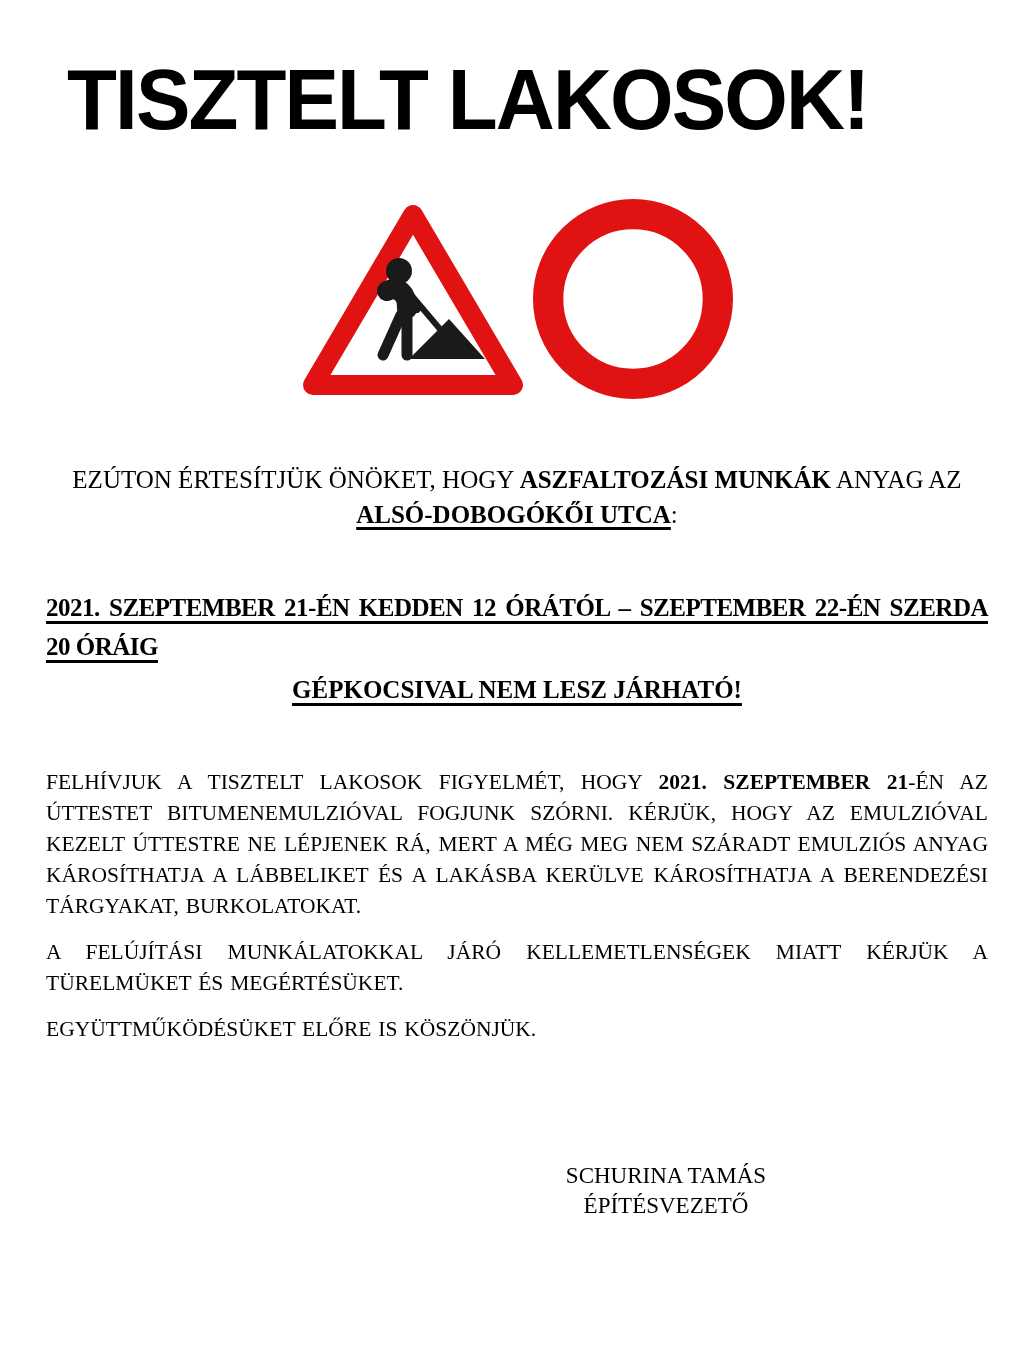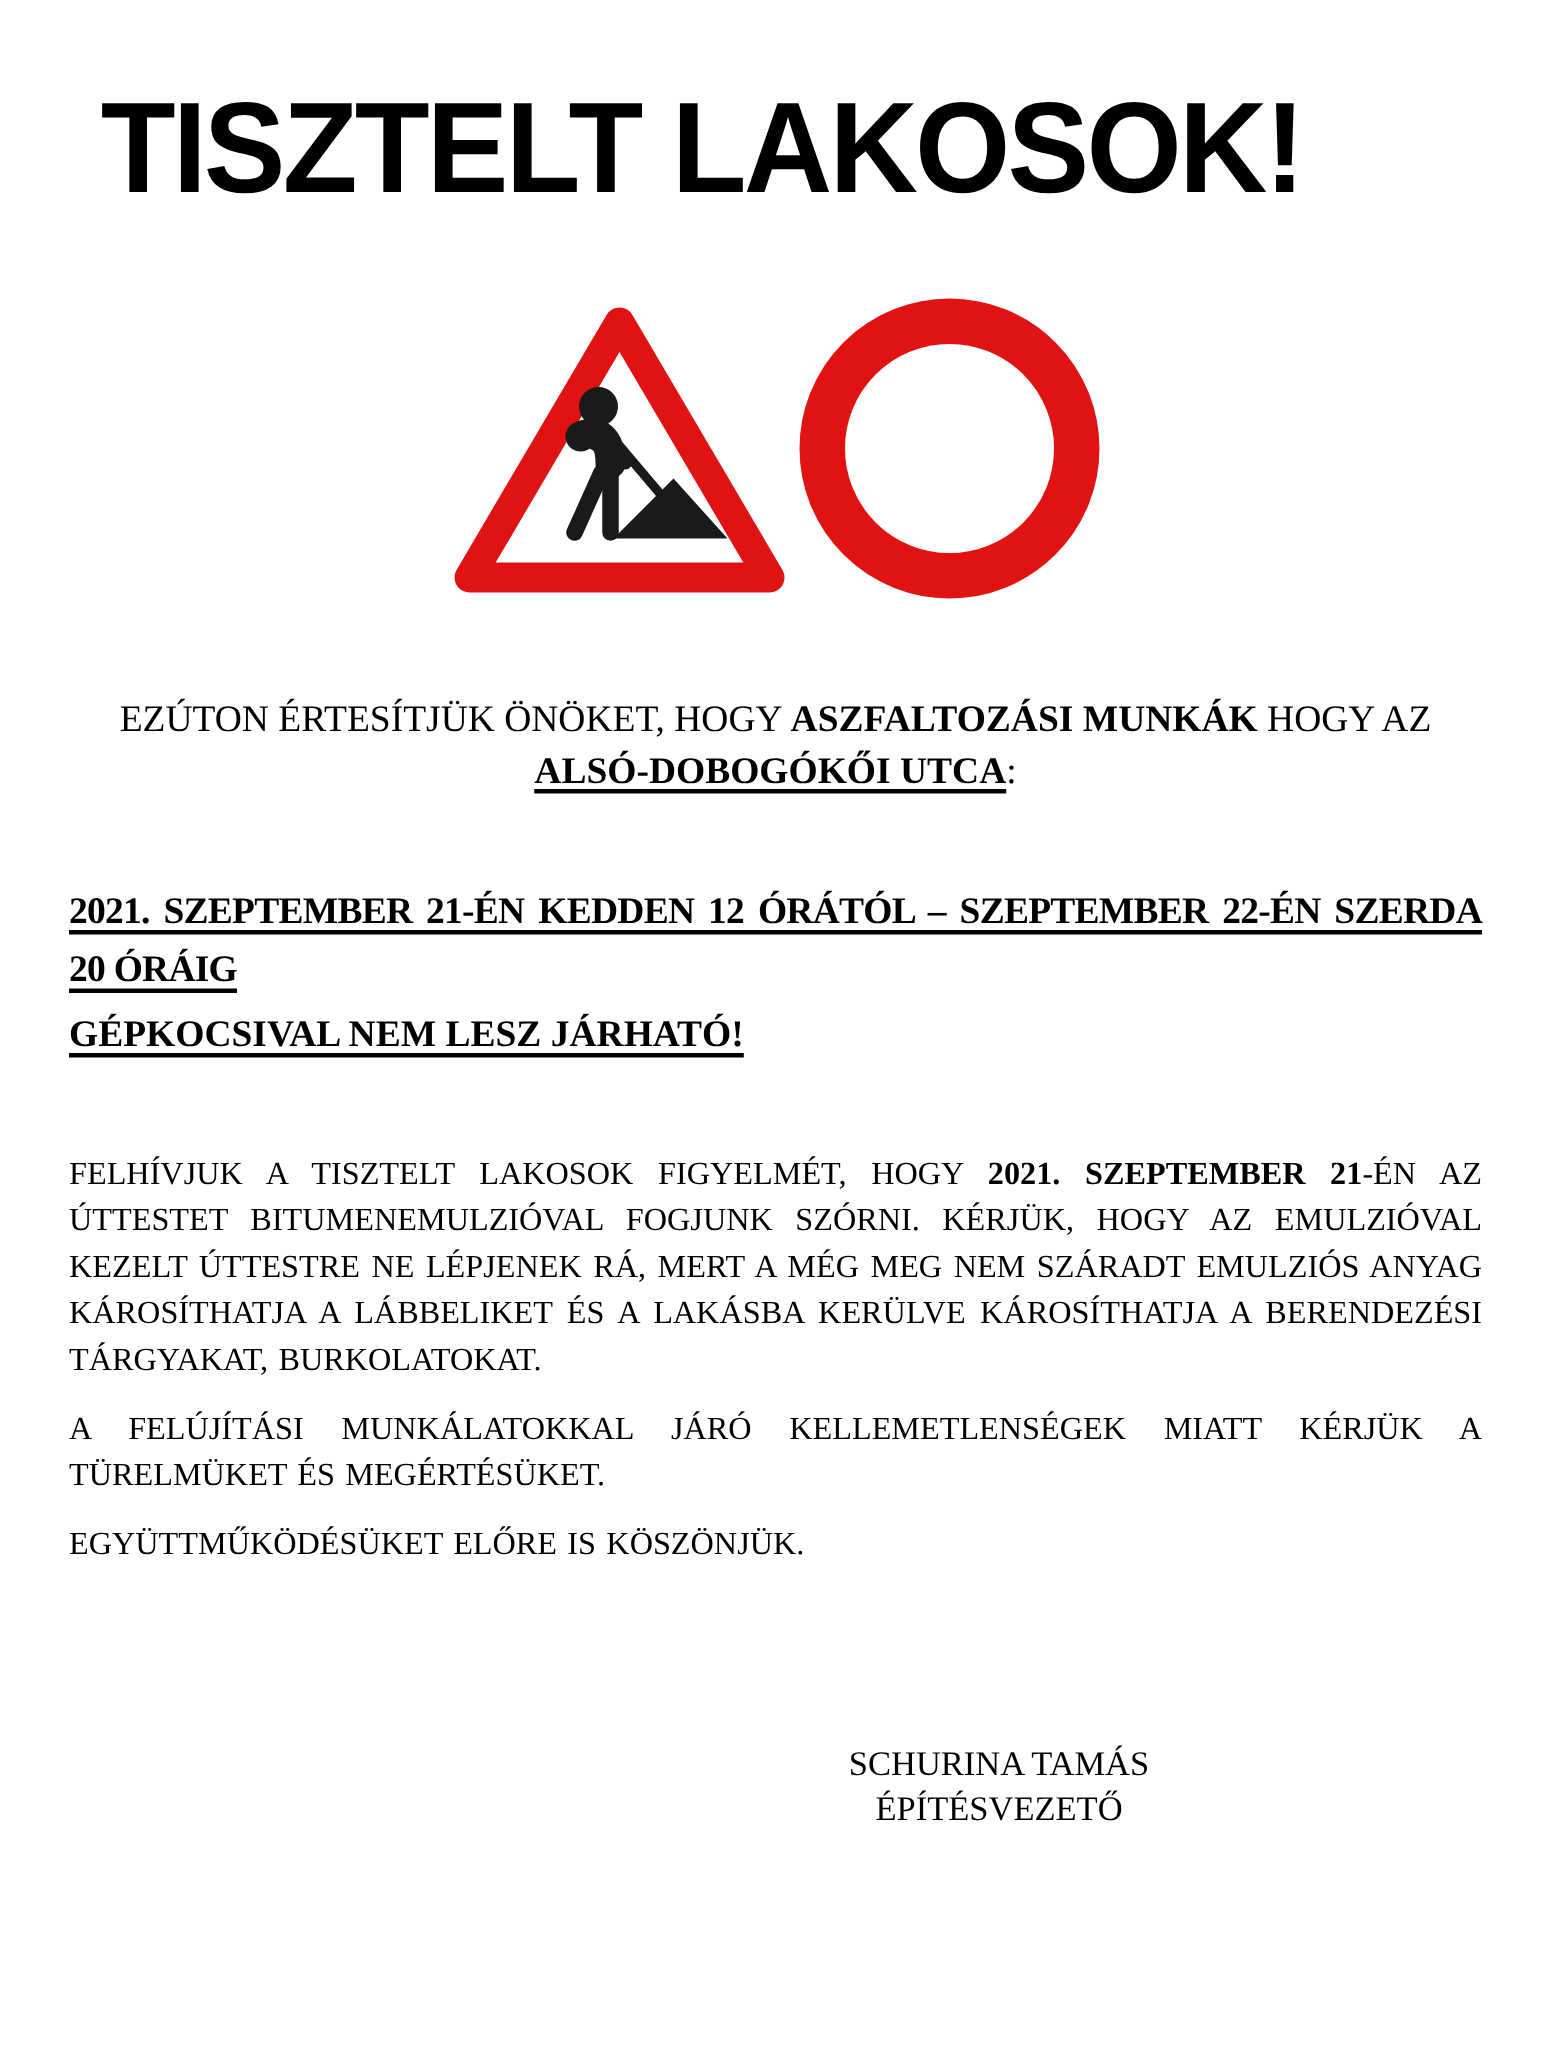--- a/index.html
+++ b/index.html
@@ -62,21 +62,21 @@
     text-underline-offset: 5px;
   }
   .schedule-line2 {
     text-decoration: underline;
     text-decoration-thickness: 3px;
     text-underline-offset: 5px;
     width: max-content;
   }
 
   
-  .closure { margin-top: 4px; text-align: left; font-weight: 700; font-size: 25px; line-height: 39px; }
+  .closure { margin-top: 4px; text-align: center; font-weight: 700; font-size: 25px; line-height: 39px; }
   .closure span {
     text-decoration: underline;
     text-decoration-thickness: 3px;
     text-underline-offset: 5px;
   }
 
   
   .body-block { margin-top: 58px; }
   .para {
     font-size: 21.5px;
@@ -123,21 +123,21 @@
         </svg>
       </div>
       <div class="sign-circle">
         <svg viewBox="0 0 100 100" xmlns="http://www.w3.org/2000/svg" aria-hidden="true">
           <circle cx="50" cy="50" r="42" fill="#ffffff" stroke="var(--sign-red,#e01212)" stroke-width="15"></circle>
         </svg>
       </div>
     </div>
 
     <div class="intro">
-      <div class="nowrap"><span>EZÚTON ÉRTESÍTJÜK ÖNÖKET, HOGY </span><span class="b">ASZFALTOZÁSI MUNKÁK</span><span> HOGY AZ</span></div>
+      <div class="nowrap"><span>EZÚTON ÉRTESÍTJÜK ÖNÖKET, HOGY </span><span class="b">ASZFALTOZÁSI MUNKÁK</span><span> ANYAG AZ</span></div>
       <div class="nowrap"><span class="b u">ALSÓ-DOBOGÓKŐI UTCA</span><span>:</span></div>
     </div>
 
     <div class="schedule">
       <div class="schedule-line1">2021. SZEPTEMBER 21-ÉN KEDDEN 12 ÓRÁTÓL – SZEPTEMBER 22-ÉN SZERDA</div>
       <div class="schedule-line2">20 ÓRÁIG</div>
     </div>
 
     <div class="closure">
       <span>GÉPKOCSIVAL NEM LESZ JÁRHATÓ!</span>

